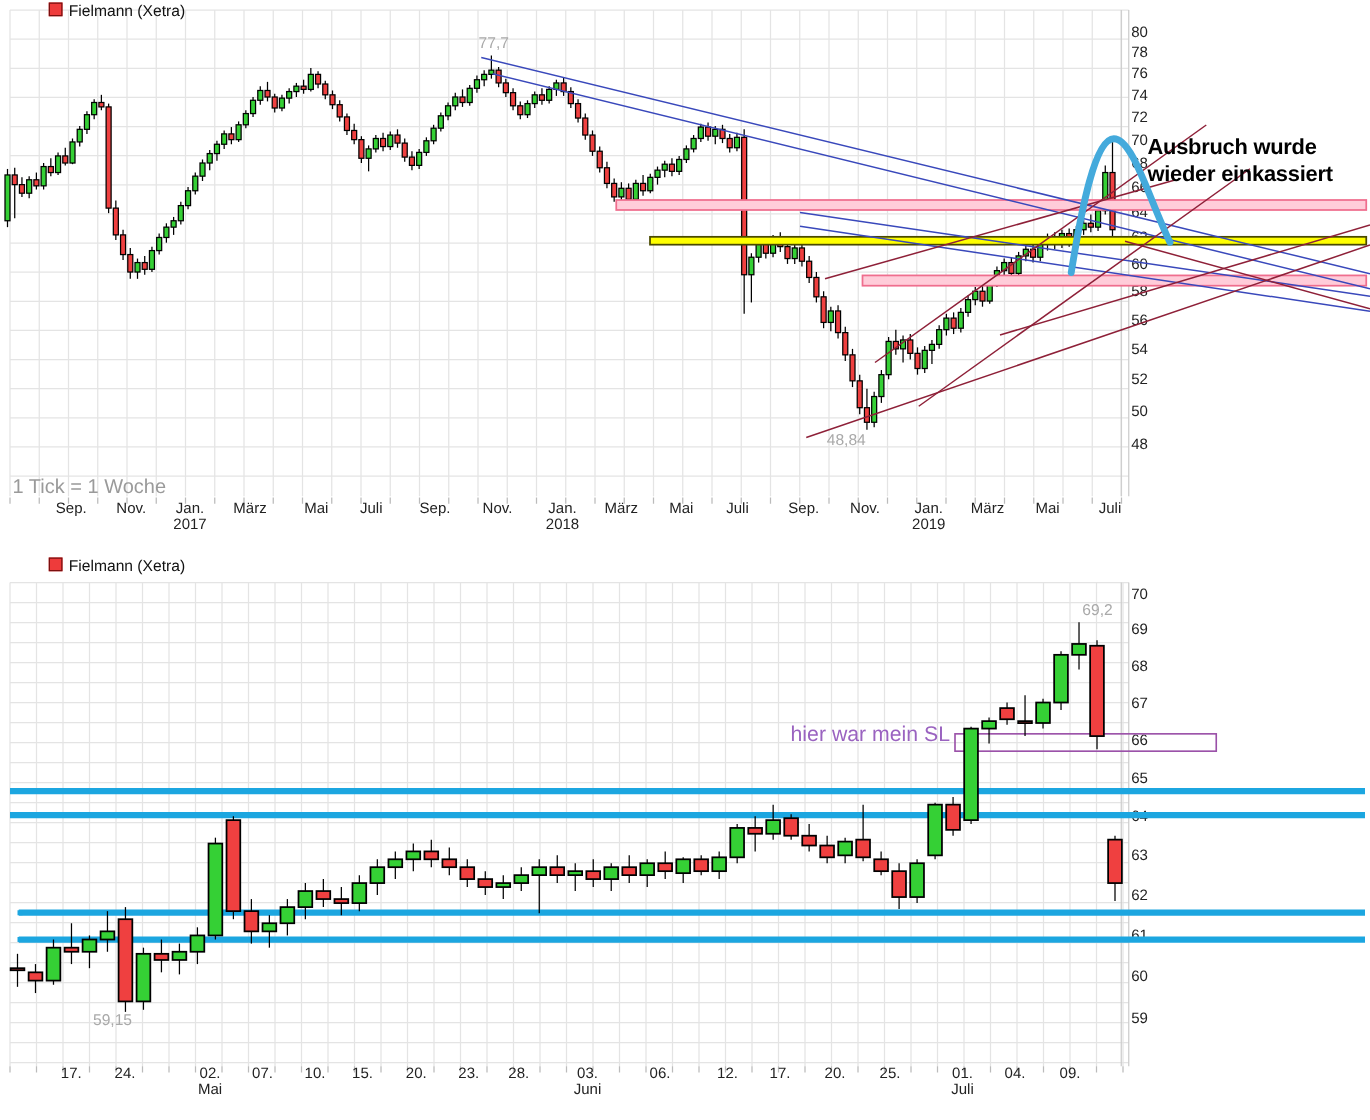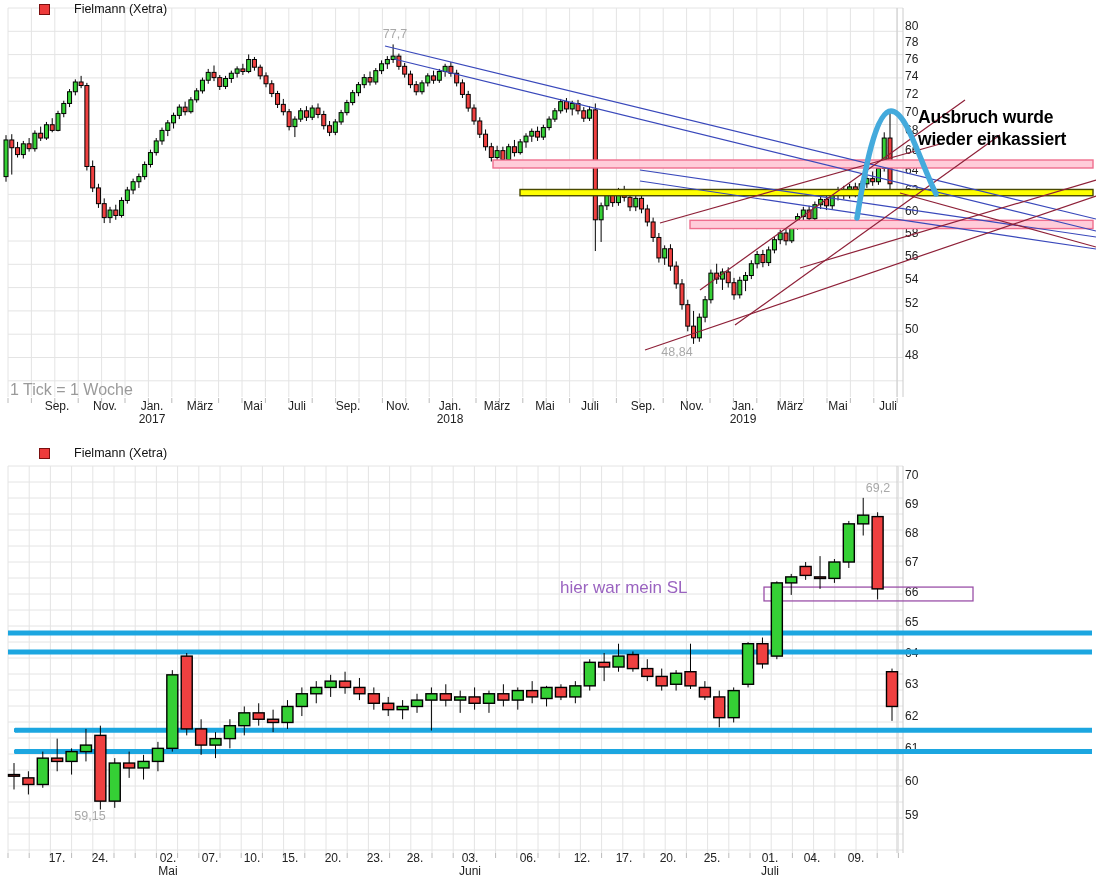--- a/index.html
+++ b/index.html
@@ -1,25 +1,25 @@
 <!DOCTYPE html>
 <html><head>
 <meta charset="utf-8">
 <style>
   html,body{margin:0;padding:0;background:#fff;}
   .stage{position:relative;width:1096px;height:896px;background:#fff;overflow:hidden;
          font-family:"Liberation Sans","DejaVu Sans",sans-serif;}
   svg{position:absolute;left:0;top:0;}
-  .legend{position:absolute;left:13px;display:flex;align-items:center;gap:24px;
+  .legend{position:absolute;left:13px;display:flex;align-items:flex-start;gap:5px;
           font-size:12.5px;color:#111;padding-left:26px;}
   .swatch{width:9px;height:9px;background:#ee3b3b;border:1px solid #7a0f0f;display:inline-block;}
   .ticknote{position:absolute;left:10px;top:381px;font-size:16px;color:#9a9a9a;}
   .callout{position:absolute;left:918px;top:106px;width:180px;font-weight:bold;
            font-size:17.5px;line-height:22px;color:#000;letter-spacing:-0.2px;}
-  .slnote{position:absolute;left:560px;top:578px;width:200px;
+  .slnote{position:absolute;left:560px;top:578px;width:200px;text-align:right;
           font-size:17px;color:#9a63c0;}
 </style>
 </head>
 <body>
 
 <div class="stage">
   <svg id="cv" width="1096" height="896" viewBox="0 0 1096 896">
       <g>
         <line x1="8" y1="8" x2="8" y2="397" stroke="#e4e4e4" stroke-width="1"></line>
         <line x1="31.4" y1="8" x2="31.4" y2="397" stroke="#e4e4e4" stroke-width="1"></line>

